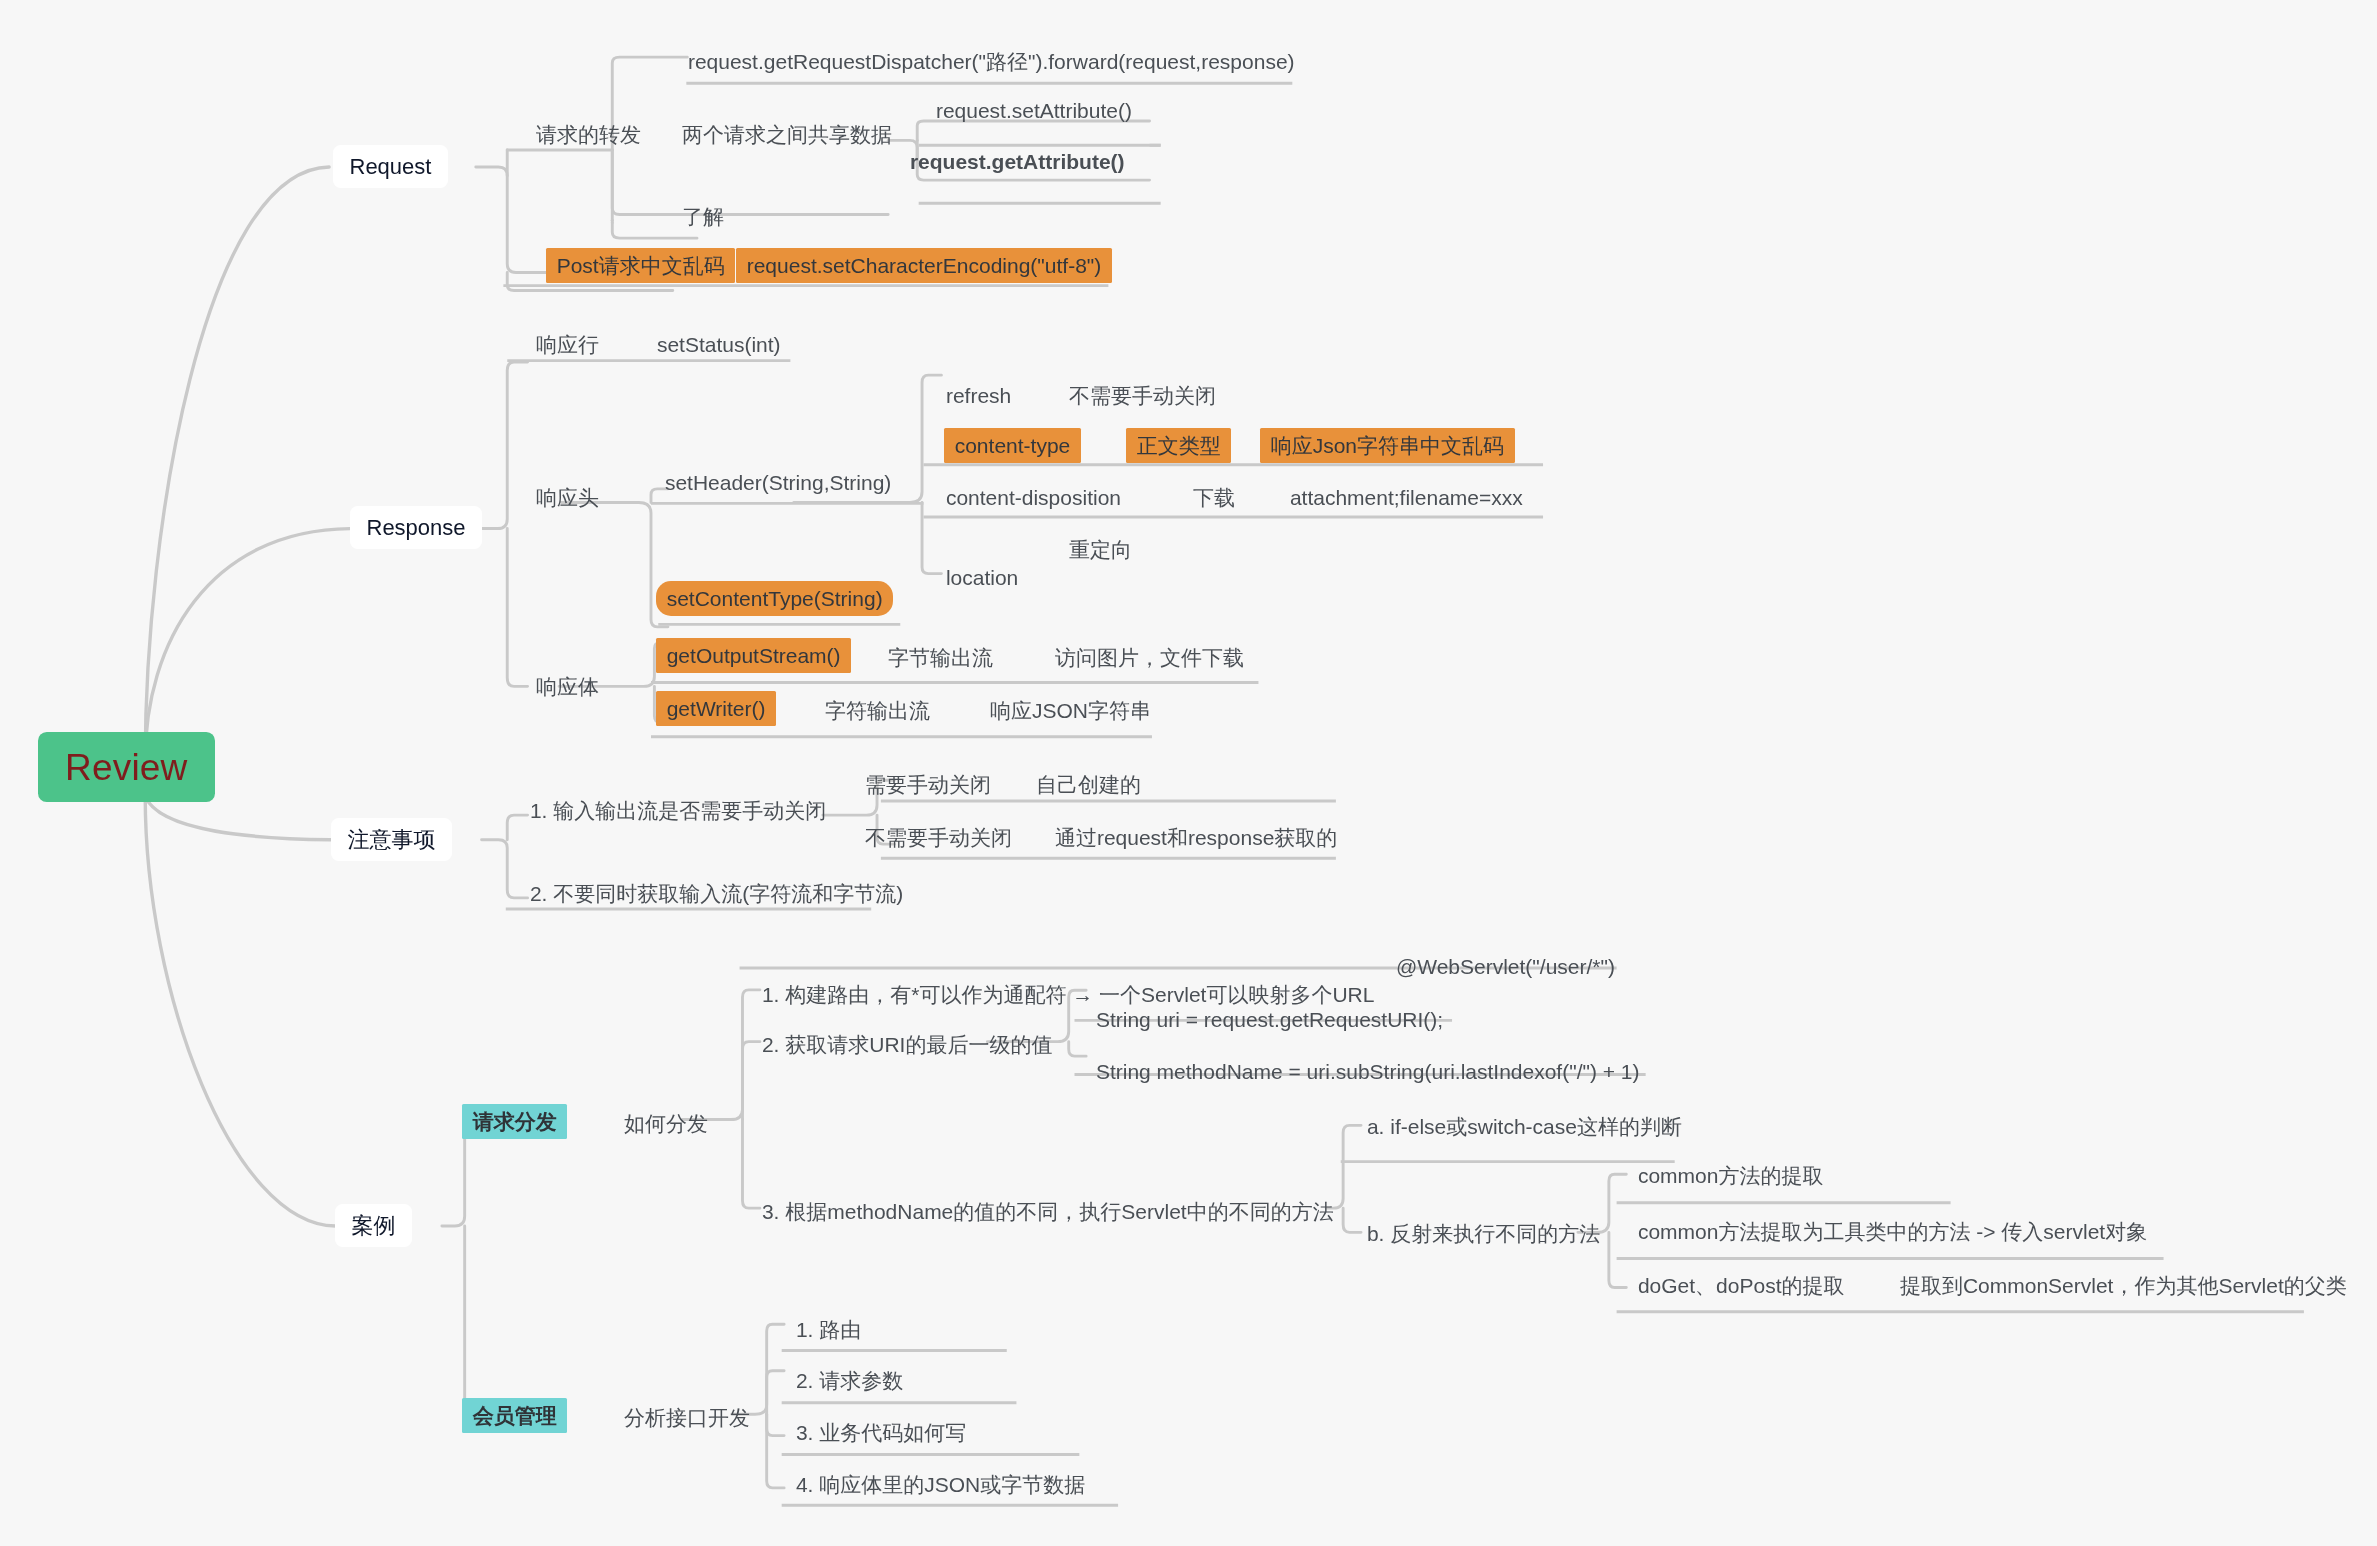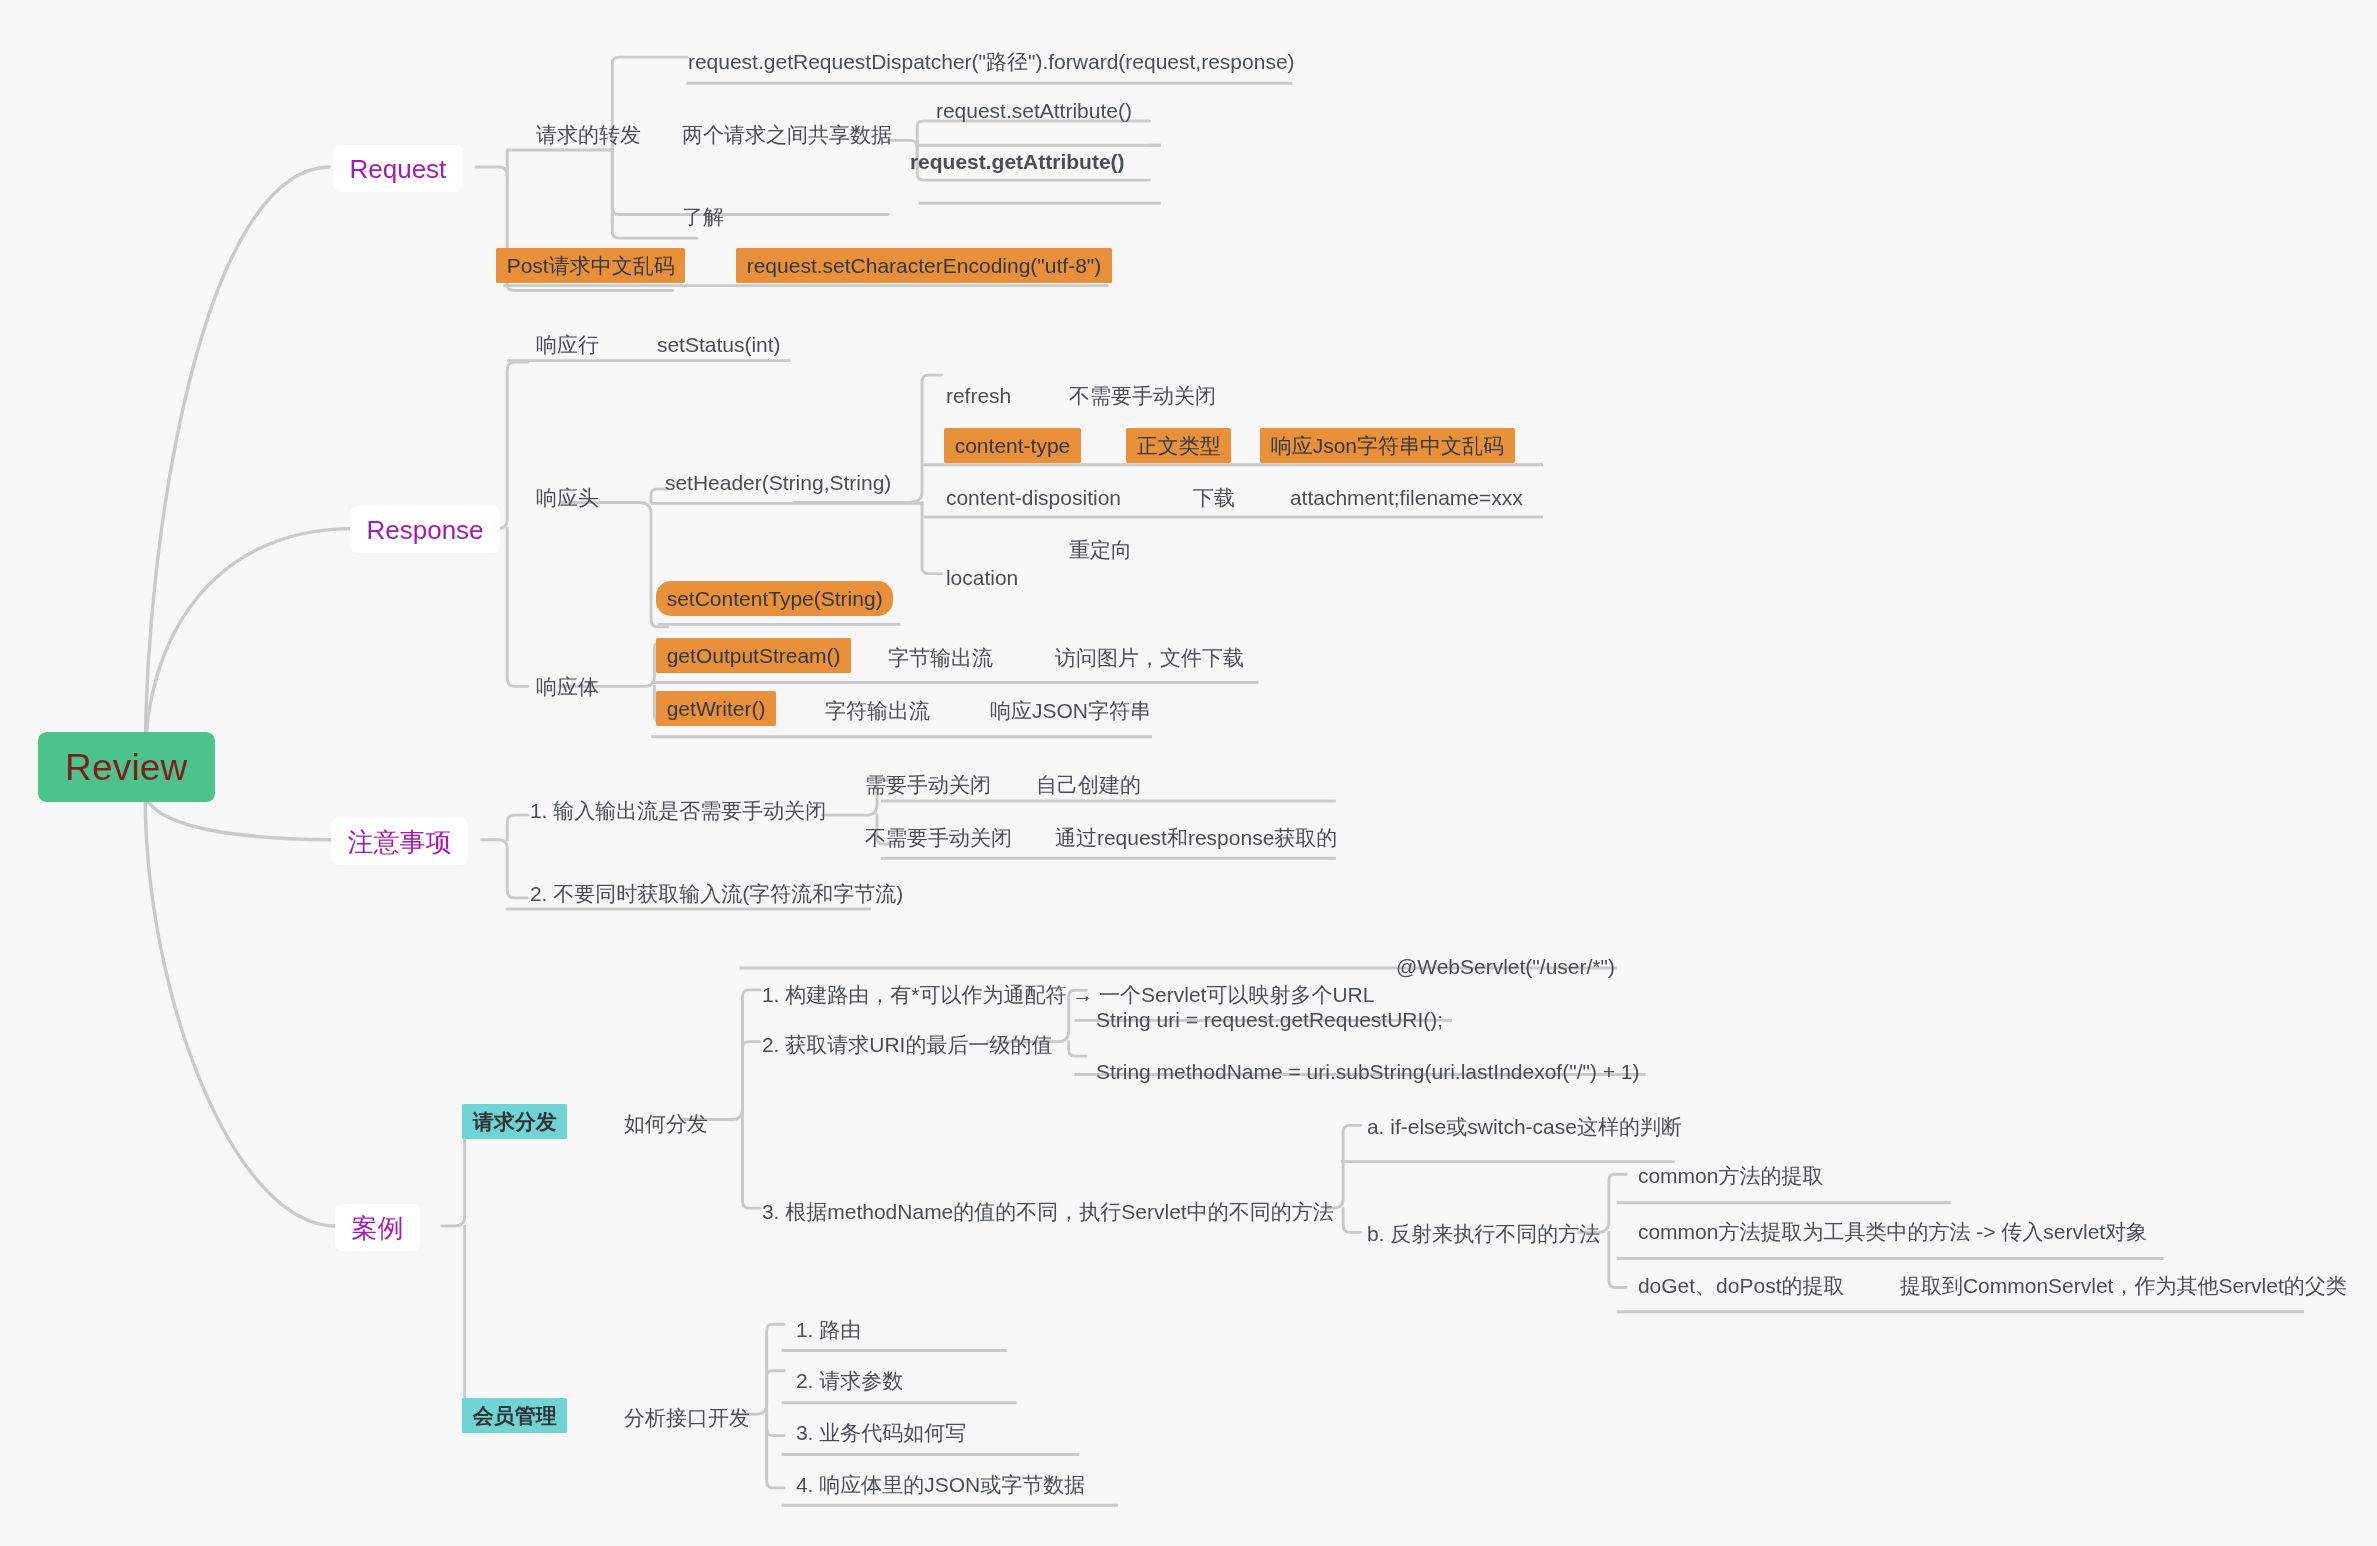--- a/index.html
+++ b/index.html
@@ -20,23 +20,23 @@
   .root{
     background:#4CC38A;color:#7f1d1d;
     border-radius:8.7px;
     font-size:37px;
     padding:16.5px 27px;
     letter-spacing:0.2px;
   }
   
   .lvl1{
     background:#ffffff;border-radius:7.7px;
-    font-size:26px;
+    font-size:22px;
     padding:10.7px 16.5px;
-    color:#a21caf;
+    color:#0f172a;
     box-shadow:0 0 0 0 rgba(0,0,0,0);
   }
   
   .txt{font-size:21px;color:#4a4f55;padding:2.9px 1.9px;}
   
   .tag-orange{
     background:#E8913A;color:#33373c;
     font-size:21px;padding:6.8px 10.7px;border-radius:1.5px;
   }
   
@@ -168,21 +168,21 @@
 
   <div class="node lvl1" style="left:333px;top:145px;">
     <span>Request</span>
   </div>
   <div class="node txt" style="left:534px;top:121px;">请求的转发</div>
   <div class="node txt" style="left:686px;top:48px;">request.getRequestDispatcher("路径").forward(request,response)</div>
   <div class="node txt" style="left:680px;top:121px;">两个请求之间共享数据</div>
   <div class="node txt" style="left:934px;top:97px;">request.setAttribute()</div>
   <div class="node txt" style="left:908px;top:148px;font-weight:bold;">request.getAttribute()</div>
   <div class="node txt" style="left:680px;top:203px;">了解</div>
-  <div class="node tag-orange" style="left:496px;top:248px;">Post请求中文乱码</div>
+  <div class="node tag-orange" style="left:546px;top:248px;">Post请求中文乱码</div>
   <div class="node tag-orange" style="left:736px;top:248px;">request.setCharacterEncoding("utf-8")</div>
 
   <div class="node lvl1" style="left:350px;top:506px;">
     <span>Response</span>
   </div>
   <div class="node txt" style="left:534px;top:331px;">响应行</div>
   <div class="node txt" style="left:655px;top:331px;">setStatus(int)</div>
 
   <div class="node txt" style="left:534px;top:484px;">响应头</div>
   <div class="node txt" style="left:663px;top:469px;">setHeader(String,String)</div>

